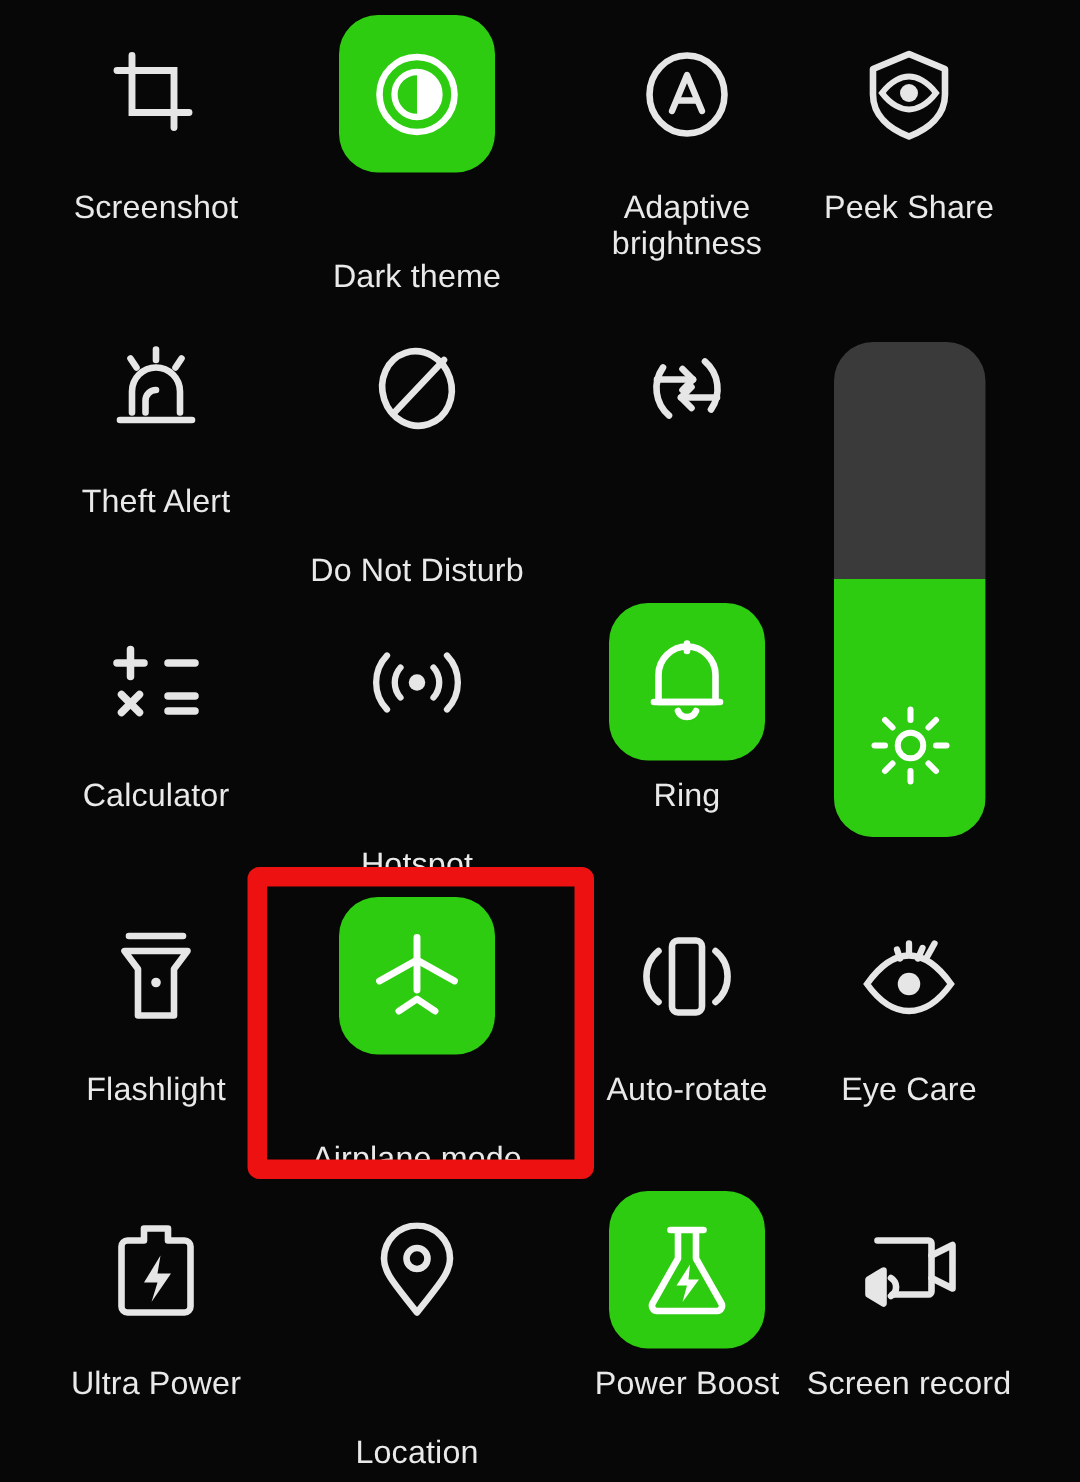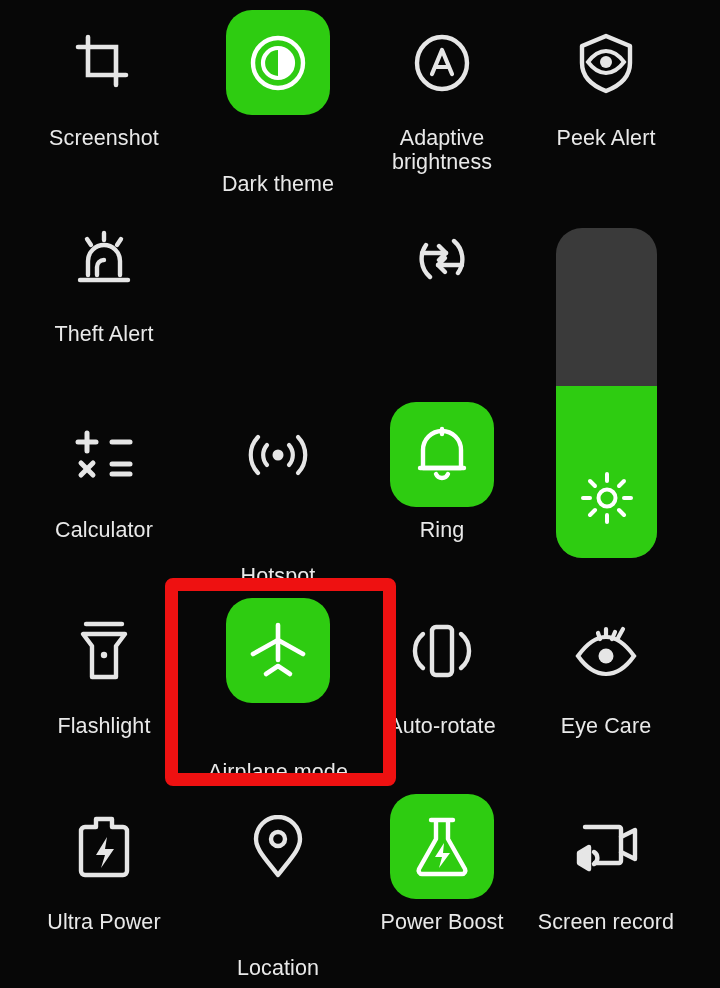--- a/index.html
+++ b/index.html
@@ -29,21 +29,21 @@
     position: absolute;
     width: 164px;
     top: 0;
     height: 196px;
     display: flex;
     flex-direction: column;
     align-items: center;
   }
   .tile.c0 { left: 22px; }
   .tile.c1 { left: 196px; justify-content: space-between; }
-  .tile.c2 { left: 360px; }
+  .tile.c2 { left: 376px; }
   .tile.c3 { left: 524px; }
 
   .icon-box {
     width: 104px;
     height: 105px;
     border-radius: 26px;
     display: flex;
     align-items: center;
     justify-content: center;
     margin-top: 10px;
@@ -157,21 +157,21 @@
     <div class="tile c3">
       <div class="icon-box inactive">
         <span>
           <svg width="64" height="64" viewBox="0 0 64 64">
             <path d="M32 5 L56 15 V32 C56 46 45 55 32 60 C19 55 8 46 8 32 V15 Z" fill="none" stroke="#e6e6e6" stroke-width="4.4" stroke-linejoin="round"></path>
             <path d="M14 31 C20 23 27 20 32 20 C37 20 44 23 50 31 C44 39 37 42 32 42 C27 42 20 39 14 31 Z" fill="none" stroke="#e6e6e6" stroke-width="4"></path>
             <circle cx="32" cy="31" r="6" fill="#e6e6e6"></circle>
           </svg>
         </span>
       </div>
-      <div class="label">Peek Alert</div>
+      <div class="label">Peek Share</div>
     </div>
   </div>
 
   <div class="row" style="top:196px;">
 
     <div class="tile c0">
       <div class="icon-box inactive">
         <span>
           <svg width="64" height="64" viewBox="0 0 64 64" stroke="#e6e6e6" stroke-width="4.4" stroke-linecap="round" fill="none">
             <path d="M32 6 V13"></path>
@@ -179,20 +179,31 @@
             <path d="M49 12 L45 18"></path>
             <path d="M16 48 V34 A16 16 0 0 1 48 34 V48"></path>
             <path d="M25 48 V40 A7 7 0 0 1 32 33"></path>
             <path d="M8 53 H56"></path>
           </svg>
         </span>
       </div>
       <div class="label">Theft Alert</div>
     </div>
 
+    <div class="tile c1">
+      <div class="icon-box inactive">
+        <span>
+          <svg width="64" height="64" viewBox="0 0 64 64" stroke="#e6e6e6" stroke-width="4.4" fill="none" stroke-linecap="round">
+            <ellipse cx="32" cy="32" rx="23" ry="25" transform="rotate(-18 32 32)"></ellipse>
+            <path d="M16 49 L50 13"></path>
+          </svg>
+        </span>
+      </div>
+      <div class="label">Do Not Disturb</div>
+    </div>
 
     <div class="tile c2">
       <div class="icon-box inactive">
         <span>
           <svg width="64" height="64" viewBox="0 0 64 64" fill="none" stroke="#e6e6e6" stroke-width="4.4" stroke-linecap="round" stroke-linejoin="round">
             <path d="M44 14 A24 24 0 0 1 48 46"></path>
             <path d="M20 50 A24 24 0 0 1 16 18"></path>
             <path d="M12 26 H36"></path>
             <path d="M29 19 L36 26 L29 33"></path>
             <path d="M52 38 H28"></path>

